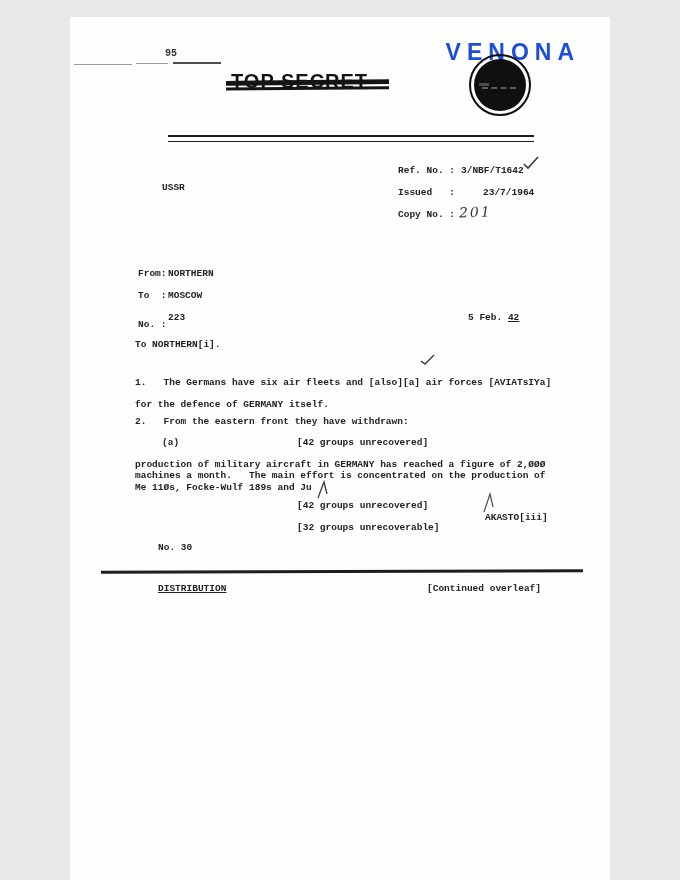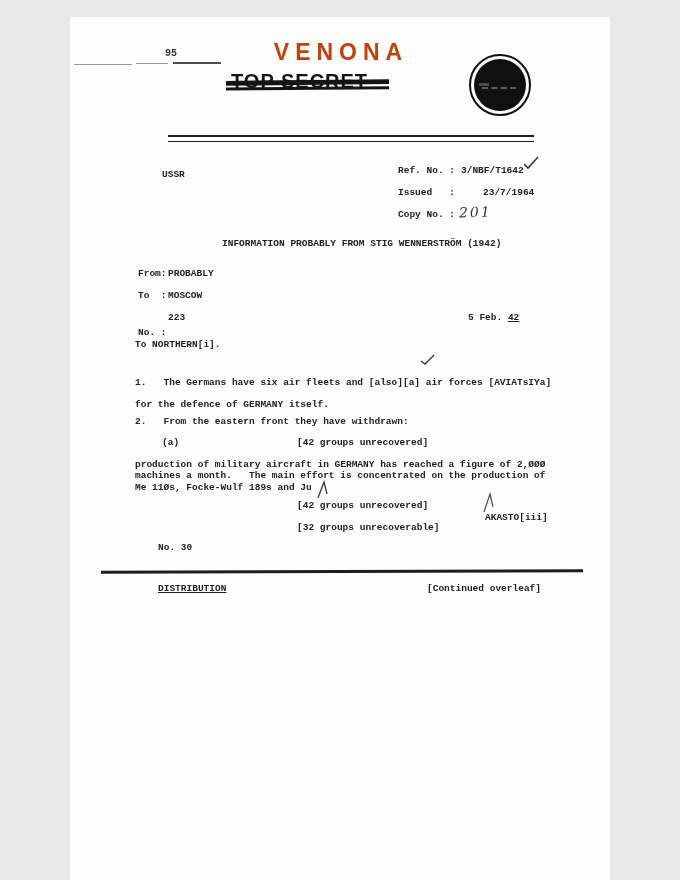--- a/index.html
+++ b/index.html
@@ -4,23 +4,23 @@
 <style>
   html,body{margin:0;padding:0;background:#e8e8e6;}
   .page{
     position:relative;width:540px;height:880px;margin:17px auto;
     background:#fdfdfb;overflow:hidden;
     font-family:"Liberation Mono","DejaVu Sans Mono",monospace;
     color:#1c1c1c;
   }
   .t{position:absolute;white-space:pre;font-size:9.5px;font-weight:bold;color:#222;}
   .venona{
-    position:absolute;top:22px;left:0;width:510px;text-align:center;
+    position:absolute;top:22px;left:0;width:510px;text-align:right;
     font-family:"Liberation Sans",sans-serif;font-weight:700;font-size:23px;
-    letter-spacing:6px;color:#c2410c;padding-left:16px;
+    letter-spacing:6px;color:#1d4ed8;
   }
   .pageno-top{position:absolute;top:31px;left:95px;font-size:10px;font-weight:bold;color:#333;}
   .pencil{position:absolute;background:#9a9a98;height:1px;}
   .pencil.dark{background:#4c4c4a;height:2px;}
   .topsecret{
     position:absolute;top:53px;left:161px;width:152px;height:26px;
     font-family:"Liberation Sans",sans-serif;font-weight:900;font-size:20px;
     letter-spacing:1px;color:#141414;transform:scaleY(0.98);
   }
   .topsecret .bar{position:absolute;left:-5px;right:-6px;background:#141414;}
@@ -62,41 +62,40 @@
 
   <div class="seal">
     <div class="inner">
       <div class="mark"></div>
       <div class="mark2"></div>
     </div>
   </div>
 
   <div class="dblrule"></div>
 
-  <div class="t" style="top:152px;left:92px;">USSR</div>
+  <div class="t" style="top:165px;left:92px;">USSR</div>
 
   <div class="t" style="top:148px;left:328px;"><span>Ref. No. :</span><span style="margin-left:6px;">3/NBF/T1642</span></div>
   <svg class="mark" style="top:138px;left:452px;" width="18" height="15">
     <path d="M2 9 L6 13 L16 2" stroke="#3a3a3a" stroke-width="1.6" fill="none"></path>
   </svg>
 
   <div class="t" style="top:170px;left:328px;"><span>Issued   :</span><span style="margin-left:28px;">23/7/1964</span></div>
 
   <div class="t" style="top:192px;left:328px;">Copy No. :</div>
   <div class="hand hw-copy">201</div>
 
-  <div class="t" style="top:221px;left:152px;">INFORMATION PROBABLY FROM STIG WENNERSTRÖM (1942)</div>
 
   <div class="t" style="top:251px;left:68px;">From:</div>
-  <div class="t" style="top:251px;left:98px;">PROBABLY</div>
+  <div class="t" style="top:251px;left:98px;">NORTHERN</div>
 
   <div class="t" style="top:273px;left:68px;">To  :</div>
   <div class="t" style="top:273px;left:98px;">MOSCOW</div>
 
-  <div class="t" style="top:310px;left:68px;">No. :</div>
+  <div class="t" style="top:302px;left:68px;">No. :</div>
   <div class="t" style="top:295px;left:98px;">223</div>
   <div class="t" style="top:295px;left:398px;"><span>5 Feb. </span><span class="underline">42</span></div>
 
   <div class="t" style="top:322px;left:65px;">To NORTHERN[i].</div>
   <svg class="mark" style="top:337px;left:350px;" width="16" height="11">
     <path d="M1 7 L5 10 L14 1" stroke="#3a3a3a" stroke-width="1.4" fill="none"></path>
   </svg>
 
   <div class="t" style="top:360px;left:65px;">1.   The Germans have six air fleets and [also][a] air forces [AVIATsIYa]</div>
   <div class="t" style="top:382px;left:65px;">for the defence of GERMANY itself.</div>

